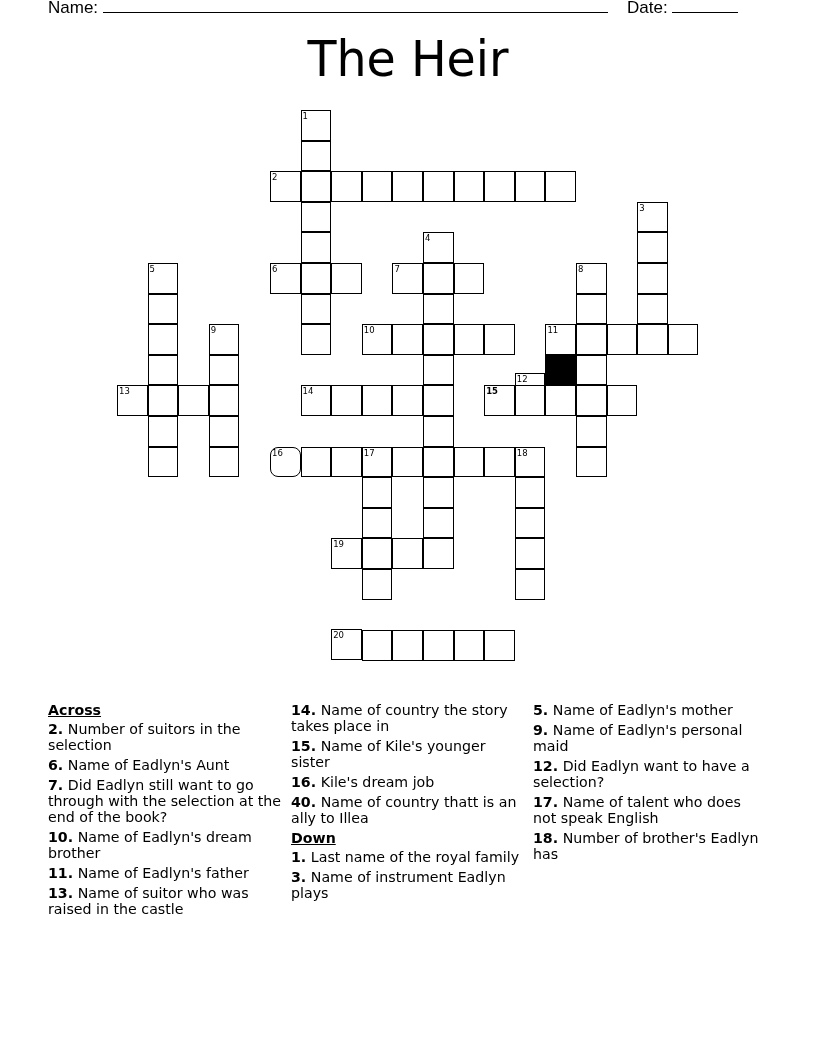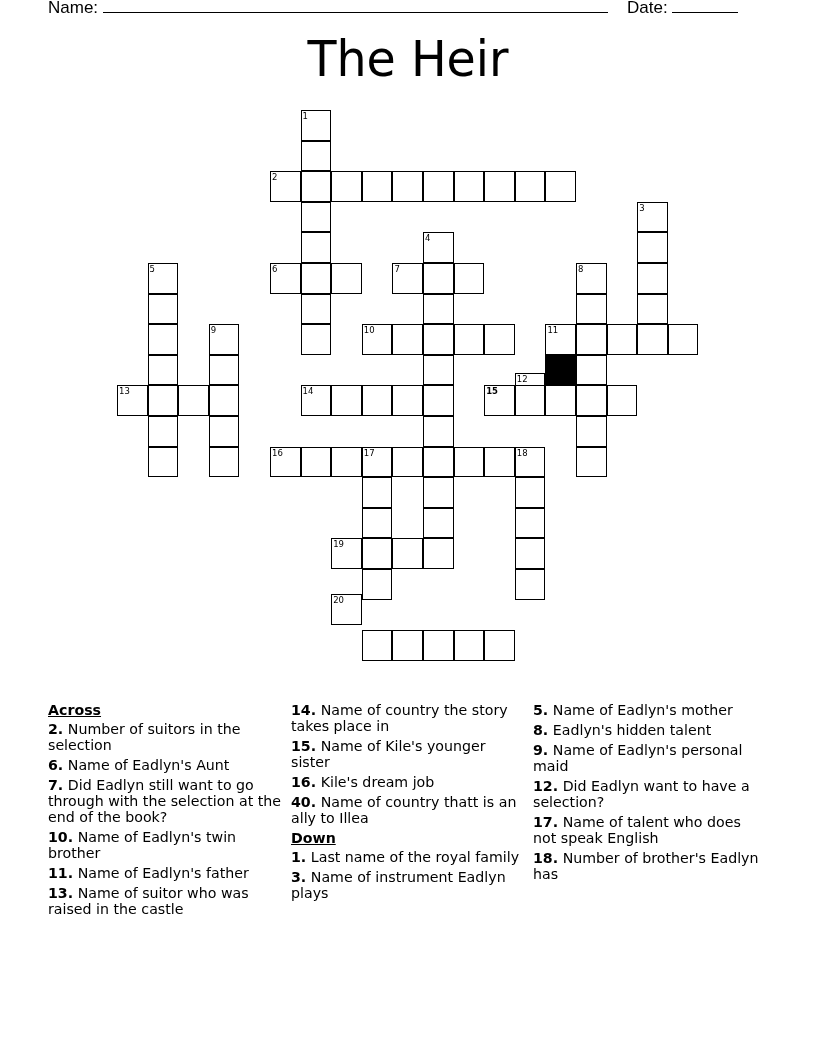--- a/index.html
+++ b/index.html
@@ -131,21 +131,21 @@
       <span class="num">14</span>
     </div>
     <div class="cell" style="left: 331.2px; top: 385.4px;"></div>
     <div class="cell" style="left: 361.8px; top: 385.4px;"></div>
     <div class="cell" style="left: 392.4px; top: 385.4px;"></div>
     <div class="cell" style="left: 484.2px; top: 385.4px; font-weight: bold;">
       <span class="num">15</span>
     </div>
     <div class="cell" style="left: 545.4px; top: 385.4px;"></div>
     <div class="cell" style="left: 606.6px; top: 385.4px;"></div>
-    <div class="cell" style="left: 270px; top: 446.6px;">
+    <div class="cell" style="left: 270px; top: 446.6px; border-radius: 8px;">
       <span class="num">16</span>
     </div>
     <div class="cell" style="left: 300.6px; top: 446.6px;"></div>
     <div class="cell" style="left: 331.2px; top: 446.6px;"></div>
     <div class="cell" style="left: 361.8px; top: 446.6px;">
       <span class="num">17</span>
     </div>
     <div class="cell" style="left: 392.4px; top: 446.6px;"></div>
     <div class="cell" style="left: 453.6px; top: 446.6px;"></div>
     <div class="cell" style="left: 484.2px; top: 446.6px;"></div>
@@ -157,51 +157,50 @@
     <div class="cell" style="left: 361.8px; top: 538.4px;"></div>
     <div class="cell" style="left: 361.8px; top: 569px;"></div>
     <div class="cell" style="left: 514.8px; top: 477.2px;"></div>
     <div class="cell" style="left: 514.8px; top: 507.8px;"></div>
     <div class="cell" style="left: 514.8px; top: 538.4px;"></div>
     <div class="cell" style="left: 514.8px; top: 569px;"></div>
     <div class="cell" style="left: 331.2px; top: 538.4px;">
       <span class="num">19</span>
     </div>
     <div class="cell" style="left: 392.4px; top: 538.4px;"></div>
-    <div class="cell" style="left: 331.2px; top: 594px; padding-left: 28px;">
+    <div class="cell" style="left: 331.2px; top: 629px; padding-left: 28px;">
       <span class="num">20</span>
     </div>
     <div class="cell" style="left: 361.8px; top: 630.2px;"></div>
     <div class="cell" style="left: 392.4px; top: 630.2px;"></div>
     <div class="cell" style="left: 423px; top: 630.2px;"></div>
     <div class="cell" style="left: 453.6px; top: 630.2px;"></div>
     <div class="cell" style="left: 484.2px; top: 630.2px;"></div>
     <div class="cell black" style="left: 545.4px; top: 354.8px;"></div>
   </div>
 
 <div class="clues">
   <div class="col" style="left:48px;">
     <div class="sect">Across</div>
     <div class="clue"><b>2.</b> <span>Number of suitors in the selection</span></div>
     <div class="clue"><b>6.</b> <span>Name of Eadlyn's Aunt</span></div>
     <div class="clue"><b>7.</b> <span>Did Eadlyn still want to go through with the selection at the end of the book?</span></div>
-    <div class="clue"><b>10.</b> <span>Name of Eadlyn's twin brother</span></div>
+    <div class="clue"><b>10.</b> <span>Name of Eadlyn's dream brother</span></div>
     <div class="clue"><b>11.</b> <span>Name of Eadlyn's father</span></div>
     <div class="clue"><b>13.</b> <span>Name of suitor who was raised in the castle</span></div>
   </div>
   <div class="col" style="left:291px;">
     <div class="clue"><b>14.</b> <span>Name of country the story takes place in</span></div>
     <div class="clue"><b>15.</b> <span>Name of Kile's younger sister</span></div>
     <div class="clue"><b>16.</b> <span>Kile's dream job</span></div>
     <div class="clue"><b>40.</b> <span>Name of country thatt is an ally to Illea</span></div>
     <div class="sect">Down</div>
     <div class="clue"><b>1.</b> <span>Last name of the royal family</span></div>
     <div class="clue"><b>3.</b> <span>Name of instrument Eadlyn plays</span></div>
   </div>
   <div class="col" style="left:533px;">
     <div class="clue"><b>5.</b> <span>Name of Eadlyn's mother</span></div>
-    <div class="clue"><b>8.</b> <span>Eadlyn's hidden talent</span></div>
     <div class="clue"><b>9.</b> <span>Name of Eadlyn's personal maid</span></div>
     <div class="clue"><b>12.</b> <span>Did Eadlyn want to have a selection?</span></div>
     <div class="clue"><b>17.</b> <span>Name of talent who does not speak English</span></div>
     <div class="clue"><b>18.</b> <span>Number of brother's Eadlyn has</span></div>
   </div>
 </div>
 
 </body></html>

